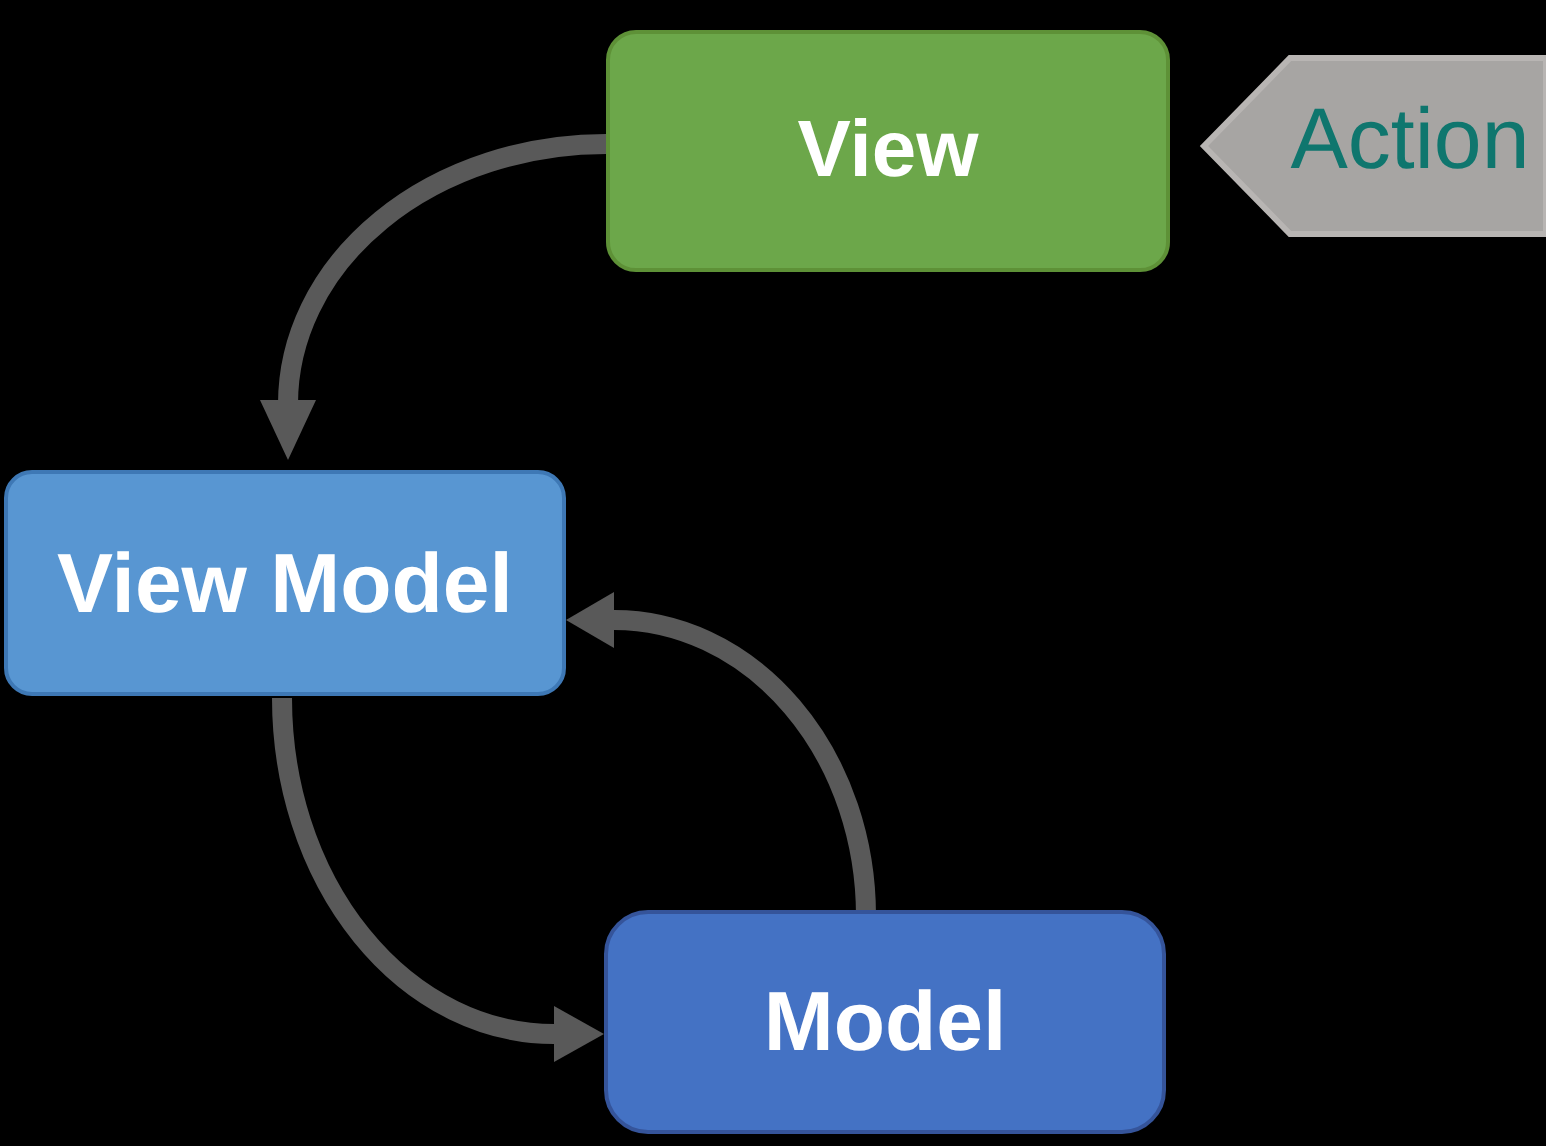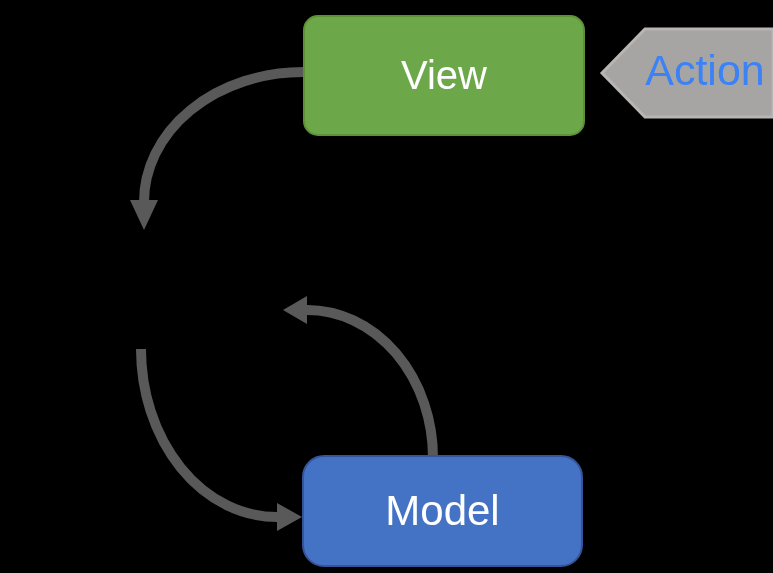--- a/index.html
+++ b/index.html
@@ -24,21 +24,21 @@
   }
   .node {
     position: absolute;
     display: flex;
     align-items: center;
     justify-content: center;
     color: #ffffff;
     box-sizing: border-box;
     z-index: 2;
   }
-  .node span { white-space: nowrap; }
+  .node span { white-space: nowrap; font-weight: bold; }
   .node-view {
     left: 303px; top: 15px; width: 282px; height: 121px;
     background: #6CA74A;
     border: 2px solid #5E9137;
     border-radius: 15px;
     font-size: 40px;
   }
   .node-view-model {
     left: 2px; top: 235px; width: 281px; height: 113px;
     background: #5896D2;
@@ -52,21 +52,21 @@
     border: 2px solid #35549A;
     border-radius: 22px;
     font-size: 42px;
   }
   .action-label {
     position: absolute;
     left: 637px; top: 29px; width: 136px; height: 82px;
     display: flex;
     align-items: center;
     justify-content: center;
-    color: #3b82f6;
+    color: #0f766e;
     font-size: 43px;
     z-index: 2;
     white-space: nowrap;
   }
   svg { display: block; }
 </style>
 </head>
 <body>
 
 <div class="canvas">
@@ -88,20 +88,23 @@
       <polygon points="307,296 307,324 283,310" fill="#595959"></polygon>
     </g>
 
     <path d="M 602 73 L 645 29 L 773 29 L 773 117 L 645 117 Z" stroke="#B8B5B3" stroke-width="3" fill="#A7A5A3"></path>
   </svg>
 
   <div class="node node-view">
     <span>View</span>
   </div>
 
+  <div class="node node-view-model">
+    <span>View Model</span>
+  </div>
 
   <div class="node node-model">
     <span>Model</span>
   </div>
 
   <div class="action-label">Action</div>
 
 </div>
 
 </body></html>

